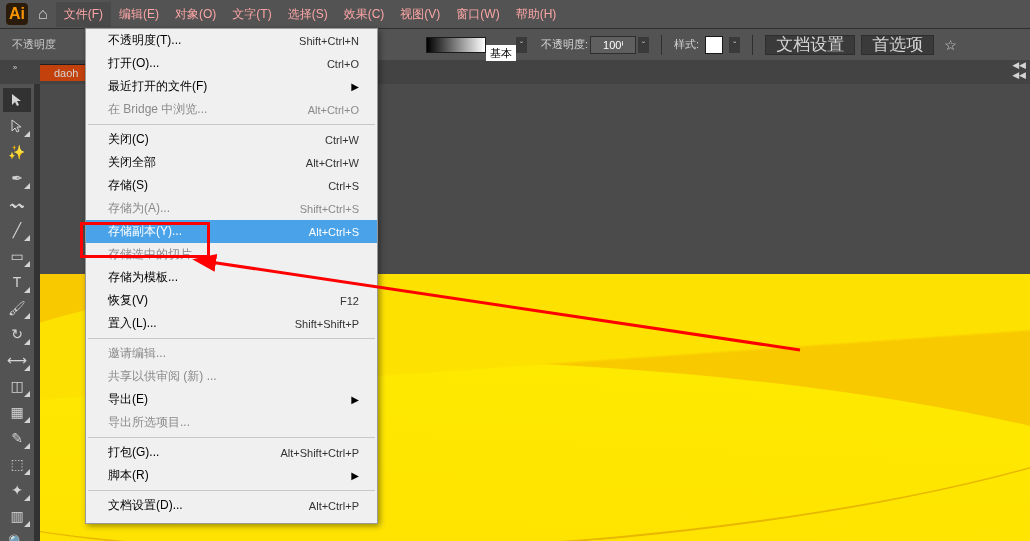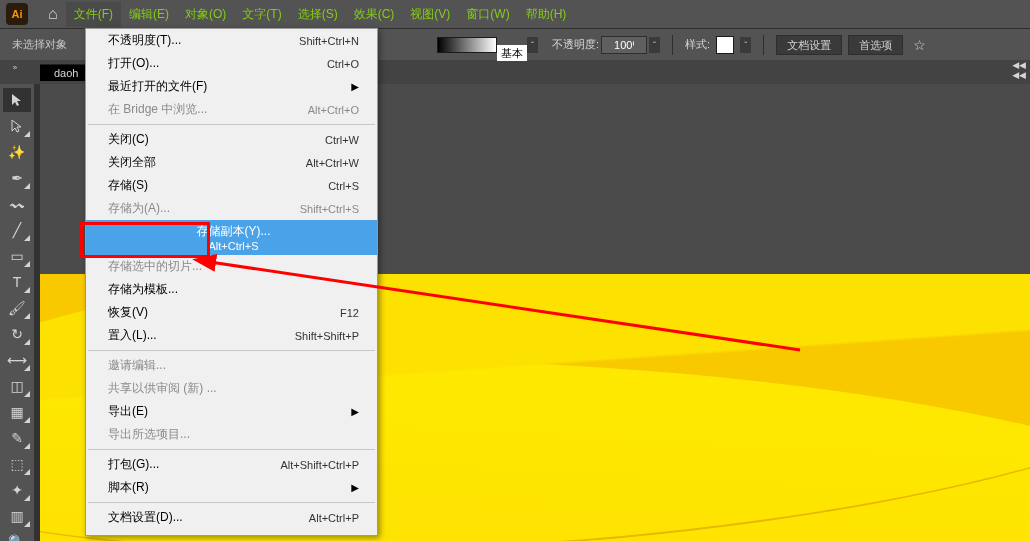--- a/index.html
+++ b/index.html
@@ -1,41 +1,41 @@
 <!DOCTYPE html>
 <html><head>
   <meta charset="utf-8">
   <style>
     * { margin: 0; padding: 0; box-sizing: border-box; font-family: "Microsoft YaHei", sans-serif; }
     body { width: 1030px; height: 541px; background: #323232; overflow: hidden; position: relative; }
 
     
     .menubar { height: 28px; background: #535353; display: flex; align-items: center; padding: 0 6px; gap: 0; }
-    .ai-logo { width: 22px; height: 22px; background: #2b1b0a; border-radius: 4px; display: flex; align-items: center; justify-content: center; margin-right: 16px; color: #f79500; font-size: 11px; font-weight: bold; }
+    .ai-logo { width: 22px; height: 22px; background: #2b1b0a; border-radius: 4px; display: flex; align-items: center; justify-content: center; margin-right: 6px; color: #f79500; font-size: 16px; font-weight: bold; }
     .home-icon { color: #d4d4d4; font-size: 16px; margin: 0 8px 0 4px; }
-    .menubar-item { color: #84cc16; font-size: 12px; padding: 4px 8px; cursor: pointer; }
+    .menubar-item { color: #fca5a5; font-size: 12px; padding: 4px 8px; cursor: pointer; }
     .menubar-item.active { background: #4a4a4a; }
 
     
     .controlbar { height: 32px; background: #535353; border-top: 1px solid #2e2e2e; display: flex; align-items: center; padding: 0 8px; gap: 6px; font-size: 11px; color: #d4d4d4; }
     .no-selection { color: #c8c8c8; padding: 0 4px; }
     .basic-box { display: flex; align-items: center; margin-left: 360px; }
     .basic-gradient { width: 60px; height: 16px; background: linear-gradient(to right, #000, #fff); border: 1px solid #1a1a1a; }
     .basic-label { background: #fff; color: #000; padding: 0 4px; font-size: 11px; height: 16px; line-height: 16px; margin-top: 17px; }
     .dropdown-arrow { background: #3a3a3a; padding: 0 4px; height: 16px; line-height: 16px; font-size: 9px; }
     .opacity-group { display: flex; align-items: center; gap: 2px; margin-left: 8px; }
     .opacity-input { background: #5f5f5f; border: 1px solid #2e2e2e; color: #fff; width: 46px; height: 18px; font-size: 11px; padding: 0 12px; text-align: right; }
     .divider { width: 1px; height: 20px; background: #2e2e2e; margin: 0 6px; }
     .style-swatch { width: 18px; height: 18px; background: #fff; border: 1px solid #1a1a1a; }
-    .toolbar-btn { background: #3a3a3a; border: 1px solid #2e2e2e; color: #d4d4d4; padding: 2px 10px; font-size: 11px; height: 20px; line-height: 14px; }
+    .toolbar-btn { background: #3a3a3a; border: 1px solid #2e2e2e; color: #d4d4d4; padding: 2px 10px; font-size: 17px; height: 20px; line-height: 14px; }
     .pin-icon { color: #d4d4d4; font-size: 14px; margin-left: 4px; }
 
     
     .tabbar { height: 24px; background: #434343; display: flex; align-items: center; padding-left: 40px; }
-    .doc-tab { background: #000000; color: #d4d4d4; padding: 2px 14px; font-size: 11px; border-top: 1px solid #202020; }
+    .doc-tab { background: #c2410c; color: #d4d4d4; padding: 2px 14px; font-size: 11px; border-top: 1px solid #202020; }
 
     
     .chevron-strip { position: absolute; left: 0; top: 60px; width: 30px; height: 14px; background: #434343; display: flex; align-items: center; justify-content: center; color: #d4d4d4; font-size: 8px; }
 
     
     .tool-palette { position: absolute; left: 0; top: 84px; width: 34px; background: #535353; display: flex; flex-direction: column; align-items: center; padding: 4px 0; gap: 2px; }
     .tool-btn { width: 28px; height: 24px; display: flex; align-items: center; justify-content: center; color: #d4d4d4; font-size: 14px; cursor: pointer; position: relative; }
     .tool-btn.selected { background: #323232; }
     .tool-corner::after { content: ''; position: absolute; right: 1px; bottom: 1px; border: 3px solid transparent; border-right-color: #d4d4d4; border-bottom-color: #d4d4d4; width: 0; height: 0; }
 
@@ -45,21 +45,21 @@
     .artboard .wave1 { position: absolute; top: -30px; left: -200px; width: 1400px; height: 300px; border-radius: 50%; border-bottom: 2px solid #e8b800; background: linear-gradient(to bottom, #fde100 0%, #fde100 40%, transparent 41%); transform: rotate(-4deg); }
     .artboard .wave2 { position: absolute; top: 90px; left: -200px; width: 1400px; height: 260px; border-radius: 50%; background: linear-gradient(to bottom, #fee900 0%, #ffe100 100%); transform: rotate(3deg); }
 
     
     .right-chevrons { position: absolute; right: 4px; top: 60px; display: flex; flex-direction: column; gap: 2px; color: #d4d4d4; font-size: 9px; }
 
     
     .dropdown-menu { position: absolute; left: 85px; top: 28px; width: 293px; background: #f0f0f0; border: 1px solid #999; box-shadow: 2px 2px 6px rgba(0,0,0,0.4); z-index: 100; font-size: 12px; }
     .menu-item { display: flex; justify-content: space-between; align-items: center; padding: 3px 18px 3px 22px; color: #000; cursor: pointer; position: relative; }
     .menu-item.disabled { color: #8a8a8a; }
-    .menu-item.highlighted { background: #4aa3e8; color: #fff; flex-direction: column; }
+    .menu-item.highlighted { background: #4aa3e8; color: #fff; }
     .menu-separator { height: 1px; background: #c8c8c8; margin: 3px 2px; }
     .submenu-arrow { font-size: 10px; }
     .shortcut { color: #333; font-size: 11px; }
     .menu-item.disabled .shortcut { color: #8a8a8a; }
     .menu-item.highlighted .shortcut { color: #fff; }
 
     
     .red-box { position: absolute; border: 3px solid #ff0000; pointer-events: none; z-index: 200; }
     .red-arrow { position: absolute; z-index: 199; pointer-events: none; }
   </style>
@@ -74,21 +74,21 @@
   <span class="menubar-item">对象(O)</span>
   <span class="menubar-item">文字(T)</span>
   <span class="menubar-item">选择(S)</span>
   <span class="menubar-item">效果(C)</span>
   <span class="menubar-item">视图(V)</span>
   <span class="menubar-item">窗口(W)</span>
   <span class="menubar-item">帮助(H)</span>
 </div>
 
 <div class="controlbar">
-  <span class="no-selection">未选择对象</span>
+  <span class="no-selection">不透明度</span>
   <div class="basic-box">
     <div class="basic-gradient"></div>
     <span class="basic-label">基本</span>
     <span class="dropdown-arrow">ˇ</span>
   </div>
   <div class="opacity-group">
     <span>不透明度:</span>
     <input class="opacity-input" value="100%" style="">
     <span class="dropdown-arrow">ˇ</span>
   </div>

